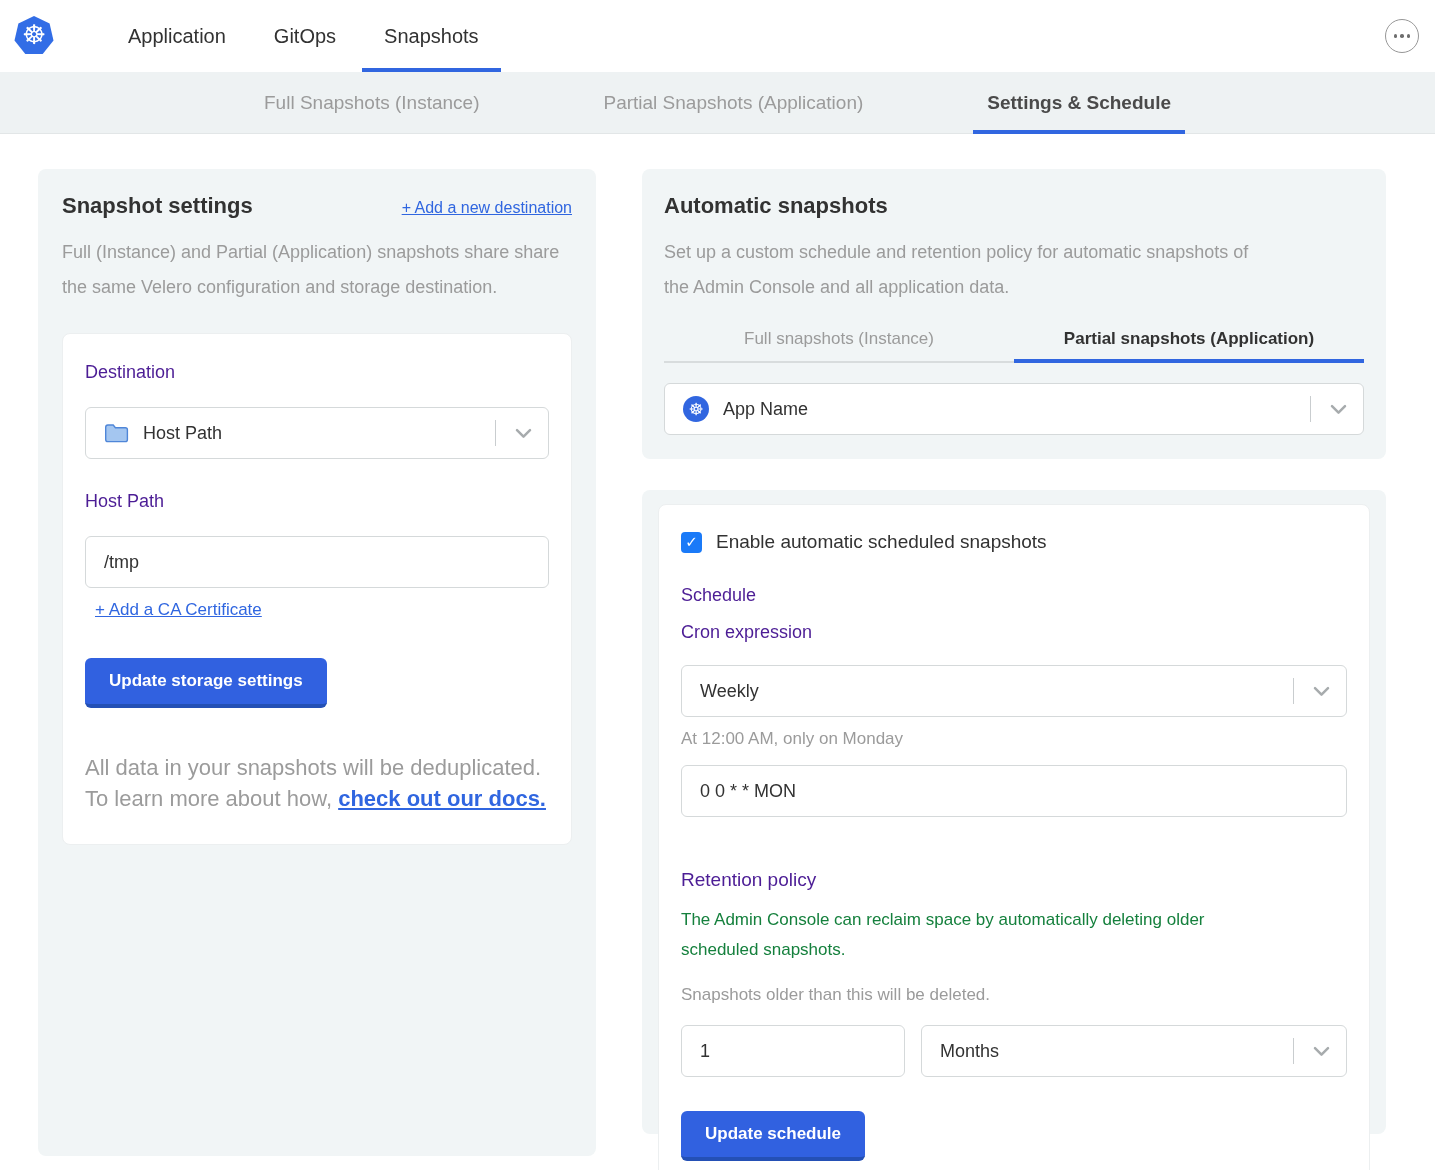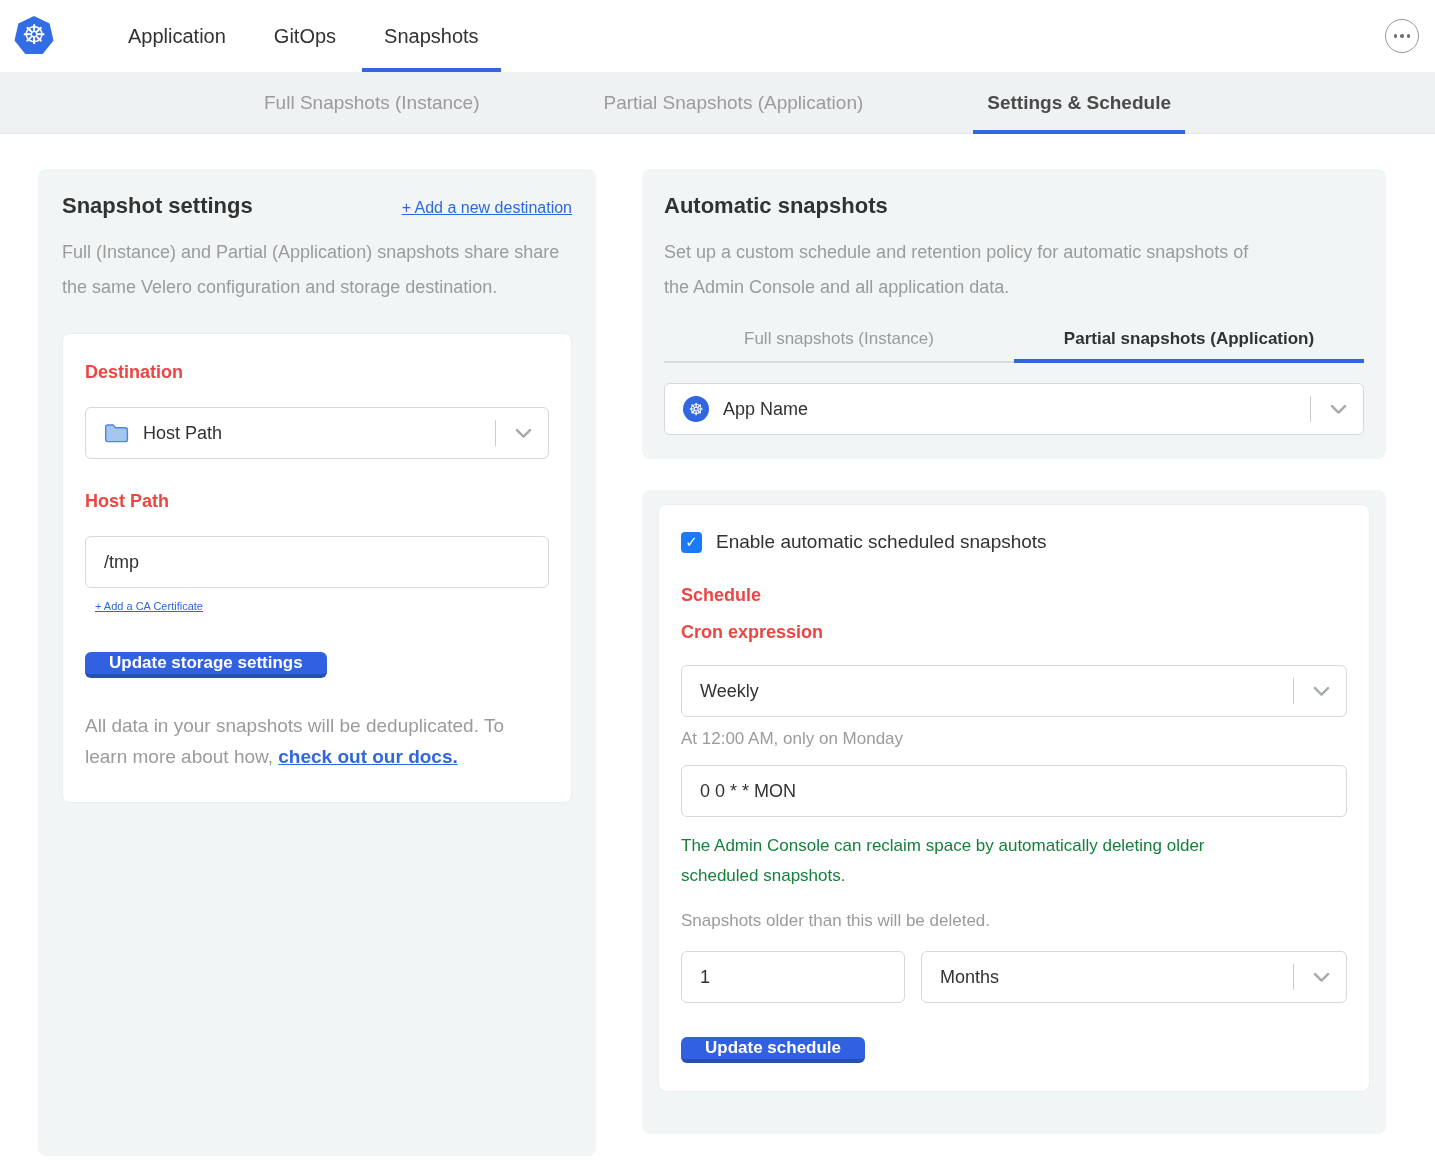--- a/index.html
+++ b/index.html
@@ -34,43 +34,43 @@
   
   .main { display:flex; margin-top:35px; }
   .panel { background:#f1f5f6; border-radius:8px; }
   .left-panel { width:558px; margin-left:38px; padding:24px; height:987px; }
   .right-col { width:744px; margin-left:46px; display:flex; flex-direction:column; }
   .right-top-card { padding:24px 22px; }
   .right-bottom-panel { margin-top:31px; padding:14px 16px; height:644px; }
   
   .h1 { font-size:22px; font-weight:700; color:#323232; }
   .body-gray { font-size:18px; color:#9b9b9b; line-height:35px; }
-  .field-label { font-size:18px; font-weight:700; color:#ef4444; }
+  .field-label { font-size:18px; font-weight:400; color:#4c1d95; }
   a.link { color:#3066e0; text-decoration:underline; cursor:pointer; }
   
   .panel-head { display:flex; align-items:baseline; justify-content:space-between; }
   .add-dest { font-size:16px; }
   .white-card { background:#fff; border-radius:8px; border:1px solid #eceff0;
     margin-top:28px; padding:28px 22px 30px 22px; }
   .select, .text-input { height:52px; background:#fff; border:1px solid #d5d9da;
     border-radius:6px; width:100%; }
   .select { position:relative; display:flex; align-items:center; padding-left:18px;
     font-size:18px; color:#323232; cursor:pointer; }
   .select .divider { position:absolute; right:52px; top:12px; bottom:12px; width:1px; background:#c9cdcf; }
   .select .chev { position:absolute; right:16px; top:50%; transform:translateY(-45%); display:flex; }
   .text-input { font-family:"Liberation Sans","DejaVu Sans",sans-serif; font-size:18px;
     color:#323232; padding:0 18px; outline:none; }
   .folder-icon { margin-right:14px; display:flex; }
   .gap-32 { height:32px; } .gap-24 { height:24px; }
-  .ca-link { display:inline-block; margin:12px 0 0 10px; font-size:11px; }
+  .ca-link { display:inline-block; margin:12px 0 0 10px; font-size:17px; }
   .btn { display:inline-block; background:#3161e0; color:#fff; font-weight:700; font-size:17px;
-    border:none; border-bottom:4px solid #2450b5; border-radius:6px; padding:1px 24px;
+    border:none; border-bottom:4px solid #2450b5; border-radius:6px; padding:13px 24px;
     cursor:pointer; font-family:"Liberation Sans","DejaVu Sans",sans-serif; }
   .btn-row { margin-top:38px; }
-  .dedup { margin-top:32px; font-size:19px; color:#9b9b9b; line-height:31px; }
+  .dedup { margin-top:44px; font-size:22px; color:#9b9b9b; line-height:31px; }
   .dedup a { font-weight:700; }
   
   .inner-tabs { display:flex; margin-top:24px; }
   .inner-tab { flex:1; text-align:center; font-size:17px; color:#9b9b9b; padding-bottom:12px;
     border-bottom:2px solid #d8dcdd; cursor:pointer; white-space:nowrap; }
   .inner-tab.active { color:#323232; font-weight:700; border-bottom:4px solid #3166e0; padding-bottom:10px; }
   .app-select { margin-top:20px; }
   .k8s-mini { width:26px; height:26px; border-radius:50%; background:#3166e0; margin-right:14px;
     display:flex; align-items:center; justify-content:center; flex:0 0 auto; }
   .k8s-mini span { color:#fff; font-family:"DejaVu Sans",sans-serif; font-size:17px; line-height:1; }
@@ -215,20 +215,21 @@
                 </svg>
               </span>
             </div>
             <div class="cron-human">At 12:00 AM, only on Monday</div>
           </div>
           <div class="col">
             <input class="text-input" type="text" value="0 0 * * MON" style="">
           </div>
         </div>
 
+        <div class="field-label retention-title">Retention policy</div>
         <p class="retention-desc" style="max-width:540px;">The Admin Console can reclaim space by automatically deleting older scheduled snapshots.</p>
         <div class="retention-hint">Snapshots older than this will be deleted.</div>
 
         <div class="retention-inputs">
           <input class="text-input ret-amount" type="text" value="1" style="">
           <div class="select ret-unit">
             <span>Months</span>
             <span class="divider"></span>
             <span class="chev">
               <svg width="17" height="11" viewBox="0 0 17 11">

